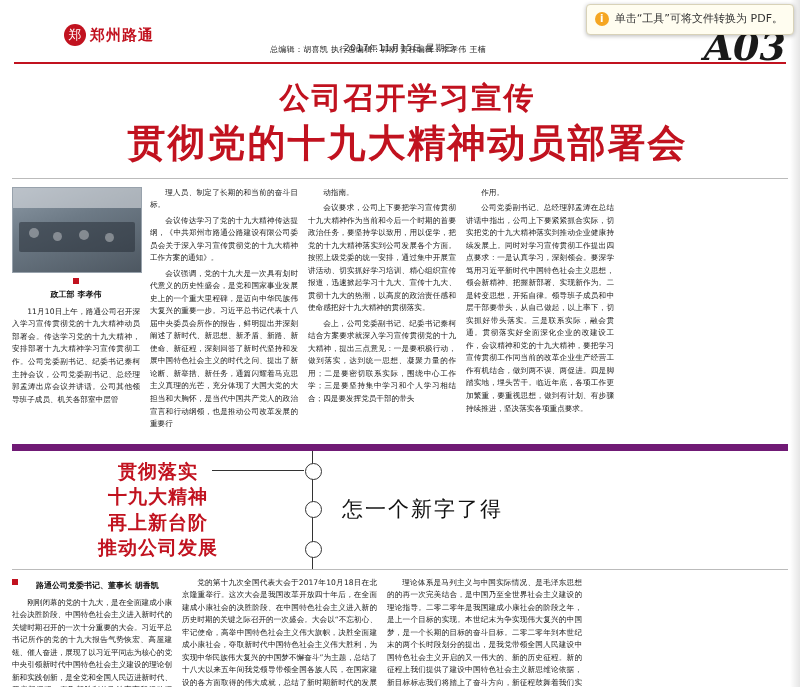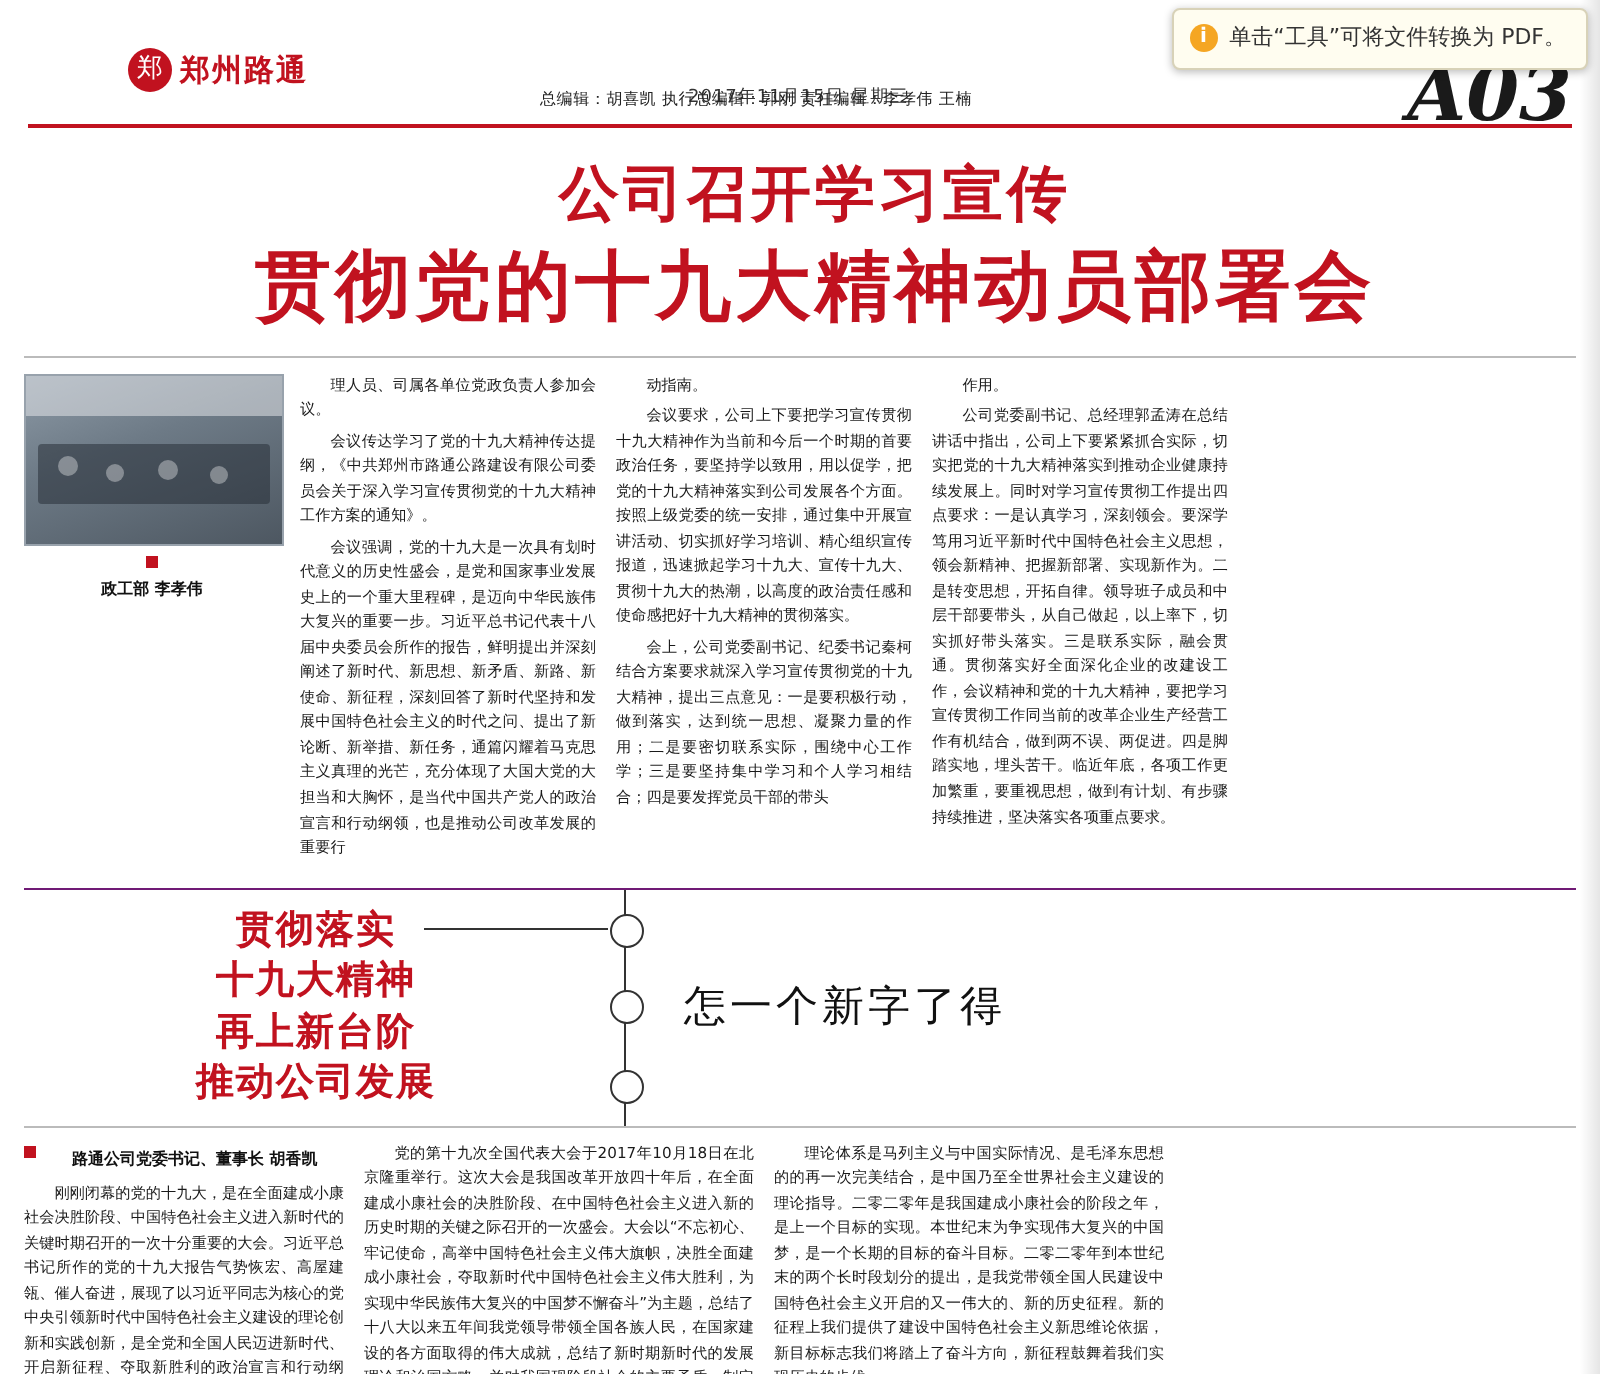--- a/index.html
+++ b/index.html
@@ -136,21 +136,21 @@
   }
   .sq{
     display:inline-block;width:6px;height:6px;
     background:#c1121f;
   }
   
   .band{
     position:relative;
     margin:10px 12px 0 12px;
     height:118px;
-    border-top:1px solid #701a75;
+    border-top:7px solid #701a75;
     border-bottom:1px solid #bbb;
     display:flex;
     align-items:center;
   }
   .slogan{
     width:240px;
     text-align:center;
     font-family:"DejaVu Serif","Liberation Serif",serif;
     font-weight:bold;
     color:#c1121f;
@@ -232,23 +232,24 @@
       <div class="photo">
         <span class="spot" style="left:16px;top:40px;width:10px;height:10px;"></span>
         <span class="spot" style="left:40px;top:44px;width:9px;height:9px;"></span>
         <span class="spot" style="left:66px;top:42px;width:10px;height:10px;"></span>
         <span class="spot" style="left:92px;top:45px;width:9px;height:9px;"></span>
       </div>
       <div class="byline">
         <span class="sq"></span>
         <span>政工部  李孝伟</span>
       </div>
+      <p>11月10日上午，路通公司召开深入学习宣传贯彻党的十九大精神动员部署会。传达学习党的十九大精神，安排部署十九大精神学习宣传贯彻工作。公司党委副书记、纪委书记秦柯主持会议，公司党委副书记、总经理郭孟涛出席会议并讲话。公司其他领导班子成员、机关各部室中层管</p>
     </div>
     <div class="col c2">
-      <p>理人员、司属各单位党政负责人参加会议。</p>
+      <p>理人员、制定了长期的和当前的奋斗目标。</p>
       <p>会议传达学习了党的十九大精神传达提纲，《中共郑州市路通公路建设有限公司委员会关于深入学习宣传贯彻党的十九大精神工作方案的通知》。</p>
       <p>会议强调，党的十九大是一次具有划时代意义的历史性盛会，是党和国家事业发展史上的一个重大里程碑，是迈向中华民族伟大复兴的重要一步。习近平总书记代表十八届中央委员会所作的报告，鲜明提出并深刻阐述了新时代、新思想、新矛盾、新路、新使命、新征程，深刻回答了新时代坚持和发展中国特色社会主义的时代之问、提出了新论断、新举措、新任务，通篇闪耀着马克思主义真理的光芒，充分体现了大国大党的大担当和大胸怀，是当代中国共产党人的政治宣言和行动纲领，也是推动公司改革发展的重要行</p>
       <p></p>
     </div>
     <div class="col c3">
       <p>动指南。</p>
       <p>会议要求，公司上下要把学习宣传贯彻十九大精神作为当前和今后一个时期的首要政治任务，要坚持学以致用，用以促学，把党的十九大精神落实到公司发展各个方面。按照上级党委的统一安排，通过集中开展宣讲活动、切实抓好学习培训、精心组织宣传报道，迅速掀起学习十九大、宣传十九大、贯彻十九大的热潮，以高度的政治责任感和使命感把好十九大精神的贯彻落实。</p>
       <p>会上，公司党委副书记、纪委书记秦柯结合方案要求就深入学习宣传贯彻党的十九大精神，提出三点意见：一是要积极行动，做到落实，达到统一思想、凝聚力量的作用；二是要密切联系实际，围绕中心工作学；三是要坚持集中学习和个人学习相结合；四是要发挥党员干部的带头</p>
     </div>
     <div class="col c4">

